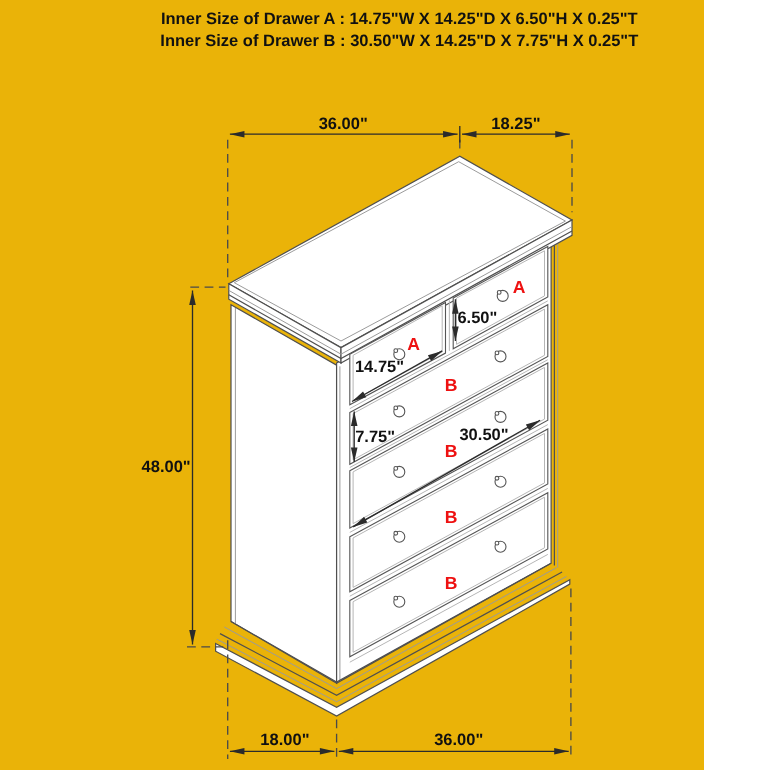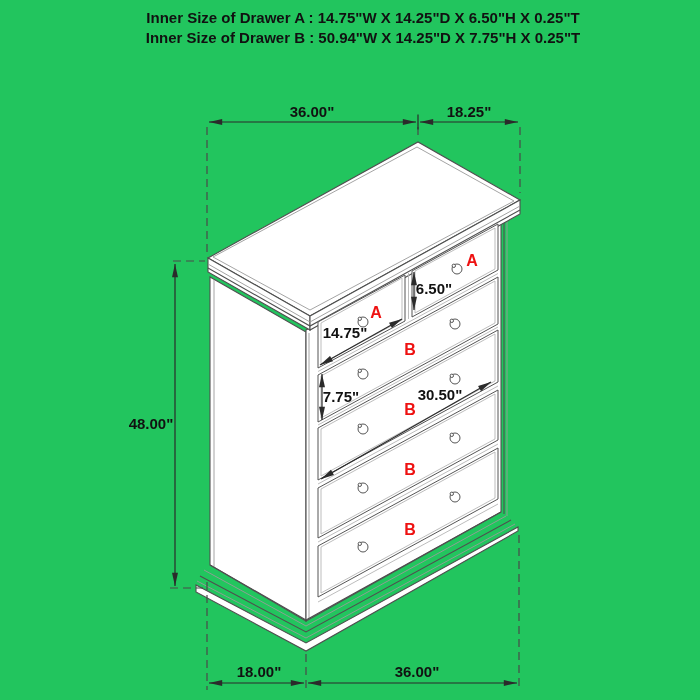--- a/index.html
+++ b/index.html
@@ -1,16 +1,16 @@
 <!DOCTYPE html>
 <html><head>
 <meta charset="utf-8">
 <style>
   html,body{margin:0;padding:0;background:#ffffff;}
-  .page{position:relative;width:700px;height:700px;background:#22c55e;overflow:hidden;
+  .page{position:relative;width:640px;height:700px;background:#eab308;overflow:hidden;
         font-family:"Liberation Sans",sans-serif;}
   .header{position:absolute;top:8px;left:26px;width:674px;text-align:center;
           font-size:15px;font-weight:700;color:#111;line-height:20px;letter-spacing:0;}
   svg text{font-family:"Liberation Sans",sans-serif;}
   .dim-label{font-size:15px;font-weight:700;fill:#111;}
   .red-label{font-size:16px;font-weight:700;fill:#ee1111;}
   .ln{stroke:#4f4f4f;stroke-width:1.1;fill:none;}
   .ln2{stroke:#9a9a9a;stroke-width:0.9;fill:none;}
   .face{fill:#ffffff;stroke:#4f4f4f;stroke-width:1.1;}
   .drawer{fill:#ffffff;stroke:#555;stroke-width:1;}
@@ -19,21 +19,21 @@
   .dim{stroke:#2b2b2b;stroke-width:1.2;fill:none;}
   .knob{fill:#ffffff;stroke:#555;stroke-width:1;}
 </style>
 </head>
 <body>
 
 <div class="page">
 
   <div class="header">
     <div>Inner Size of Drawer A : 14.75"W X 14.25"D X 6.50"H X 0.25"T</div>
-    <div>Inner Size of Drawer B : 50.94"W X 14.25"D X 7.75"H X 0.25"T</div>
+    <div>Inner Size of Drawer B : 30.50"W X 14.25"D X 7.75"H X 0.25"T</div>
   </div>
 
   <svg width="700" height="700" viewBox="0 0 700 700" style="position:absolute;left:0;top:0;">
     <defs>
       <marker id="arr" viewBox="0 0 12 6" refX="11.5" refY="3" markerWidth="12" markerHeight="6" orient="auto-start-reverse">
         <path d="M0.5,0.5 L11.5,3 L0.5,5.5 Z" fill="#2b2b2b"></path>
       </marker>
     </defs>
 
     <g>

